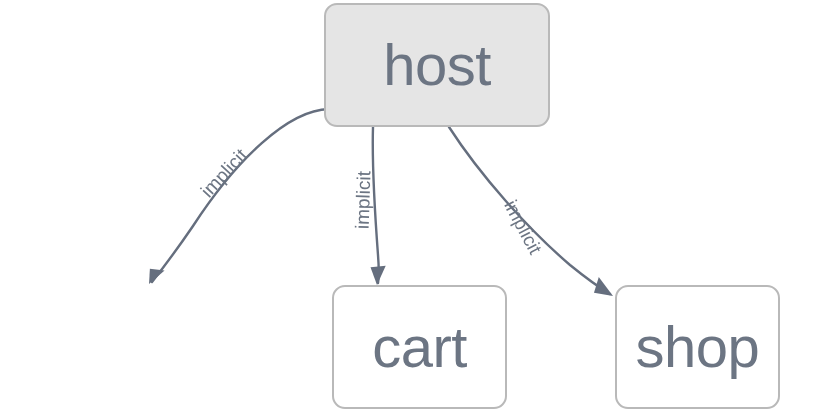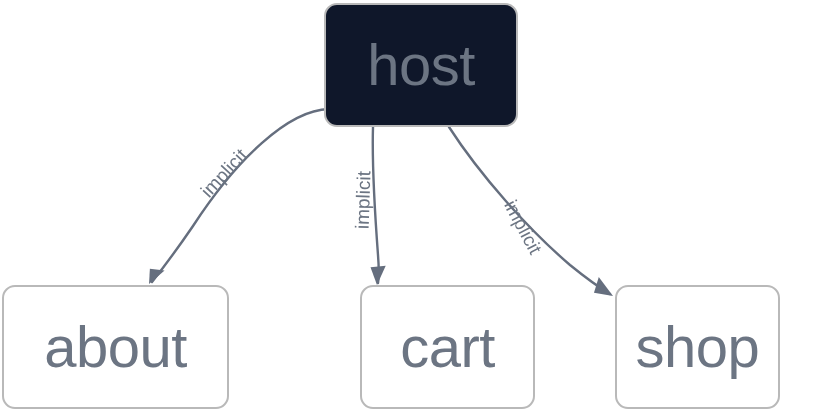--- a/index.html
+++ b/index.html
@@ -83,29 +83,26 @@
       <polygon points="0,0 -22,-9 -18,7" fill="#656e7e" transform="translate(613,296) rotate(31)"></polygon>
     </g>
   </svg>
 
   <div class="edge-label" id="label-host-about" style="left: 224px; top: 173px; transform: translate(-50%, -50%) rotate(-47deg); color: rgb(108, 117, 131);">implicit</div>
 
   <div class="edge-label" id="label-host-cart" style="left: 363px; top: 200px; transform: translate(-50%, -50%) rotate(-88deg); color: rgb(108, 117, 131);">implicit</div>
 
   <div class="edge-label" id="label-host-shop" style="left: 523px; top: 227px; transform: translate(-50%, -50%) rotate(62deg); color: rgb(108, 117, 131);">implicit</div>
 
-  <div class="node" id="node-host" style="left: 324px; top: 3px; width: 194px; height: 124px; border-color: rgb(185, 185, 185); background: #0f172a;">
+  <div class="node" id="node-host" style="left: 324px; top: 3px; width: 226px; height: 124px; border-color: rgb(185, 185, 185); background: #e5e5e5;">
     <span class="node-label" style="color: rgb(108, 117, 131);">host</span>
   </div>
 
-  <div class="node" id="node-about" style="left: 2px; top: 285px; width: 227px; height: 124px; border-color: rgb(185, 185, 185); background: rgb(255, 255, 255);">
-    <span class="node-label" style="color: rgb(108, 117, 131);">about</span>
-  </div>
 
-  <div class="node" id="node-cart" style="left: 332px; top: 285px; width: 175px; height: 124px; border-color: rgb(185, 185, 185); background: rgb(255, 255, 255); margin-left: 28px;">
+  <div class="node" id="node-cart" style="left: 332px; top: 285px; width: 175px; height: 124px; border-color: rgb(185, 185, 185); background: rgb(255, 255, 255);">
     <span class="node-label" style="color: rgb(108, 117, 131);">cart</span>
   </div>
 
   <div class="node" id="node-shop" style="left: 615px; top: 285px; width: 165px; height: 124px; border-color: rgb(185, 185, 185); background: rgb(255, 255, 255);">
     <span class="node-label" style="color: rgb(108, 117, 131);">shop</span>
   </div>
 
 </div>
 
 </body></html>

